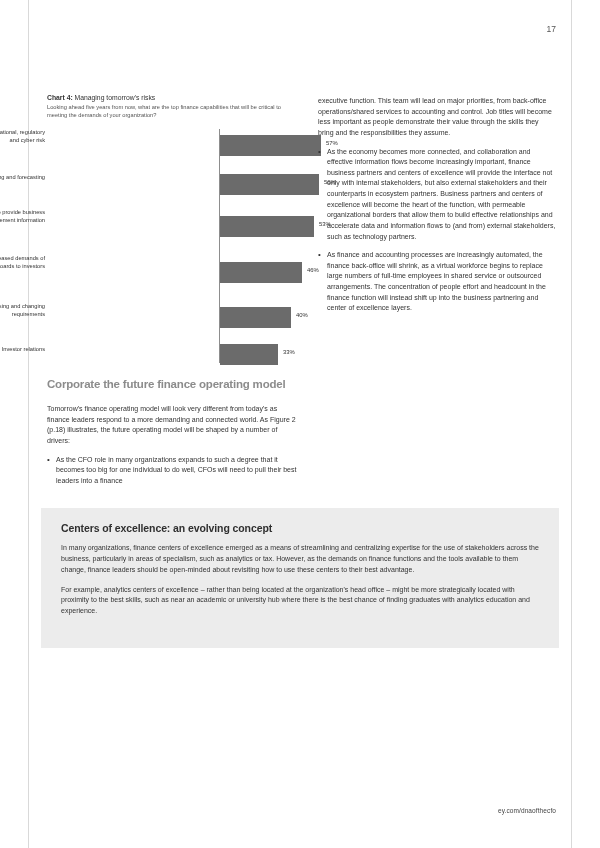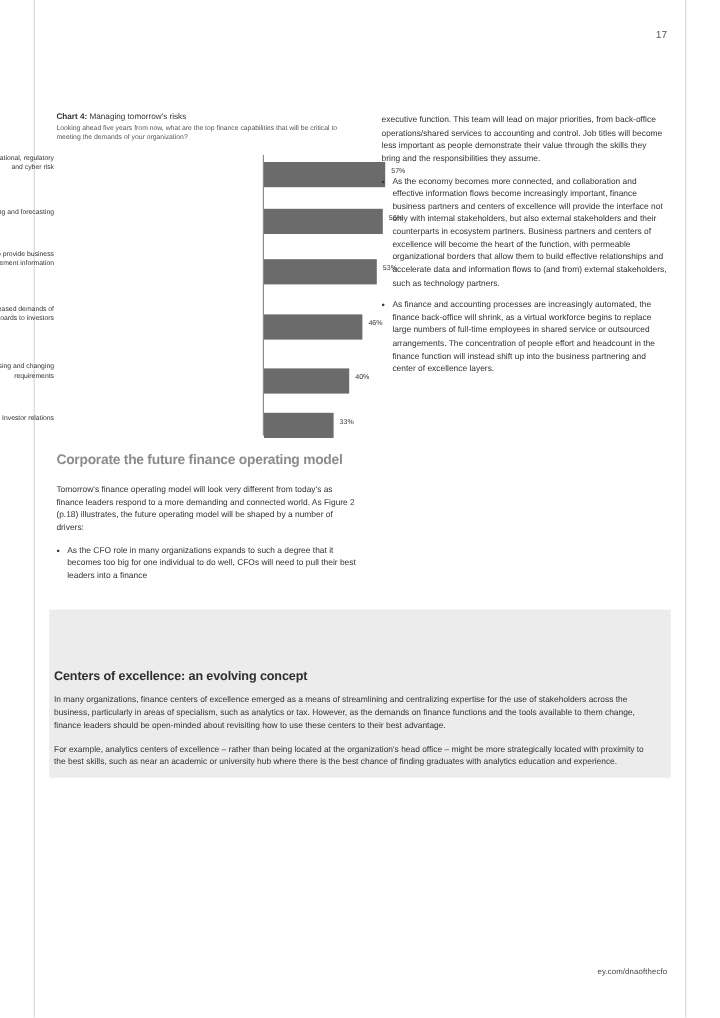--- a/index.html
+++ b/index.html
@@ -166,22 +166,21 @@
   
   .callout {
     position: absolute;
     left: 41px;
     top: 508px;
     width: 518px;
     height: 140px;
     background: #ececec;
   }
   .callout-inner {
-    padding: 14px 20px 0 4px;
-    margin-top: 36px;
+    padding: 14px 20px 0 20px;
   }
   .callout h3 {
     margin: 0 0 9px 0;
     font-size: 10.5px;
     color: #2f2f2f;
     font-weight: bold;
     letter-spacing: -0.1px;
   }
   .callout p {
     margin: 0 0 9px 0;

